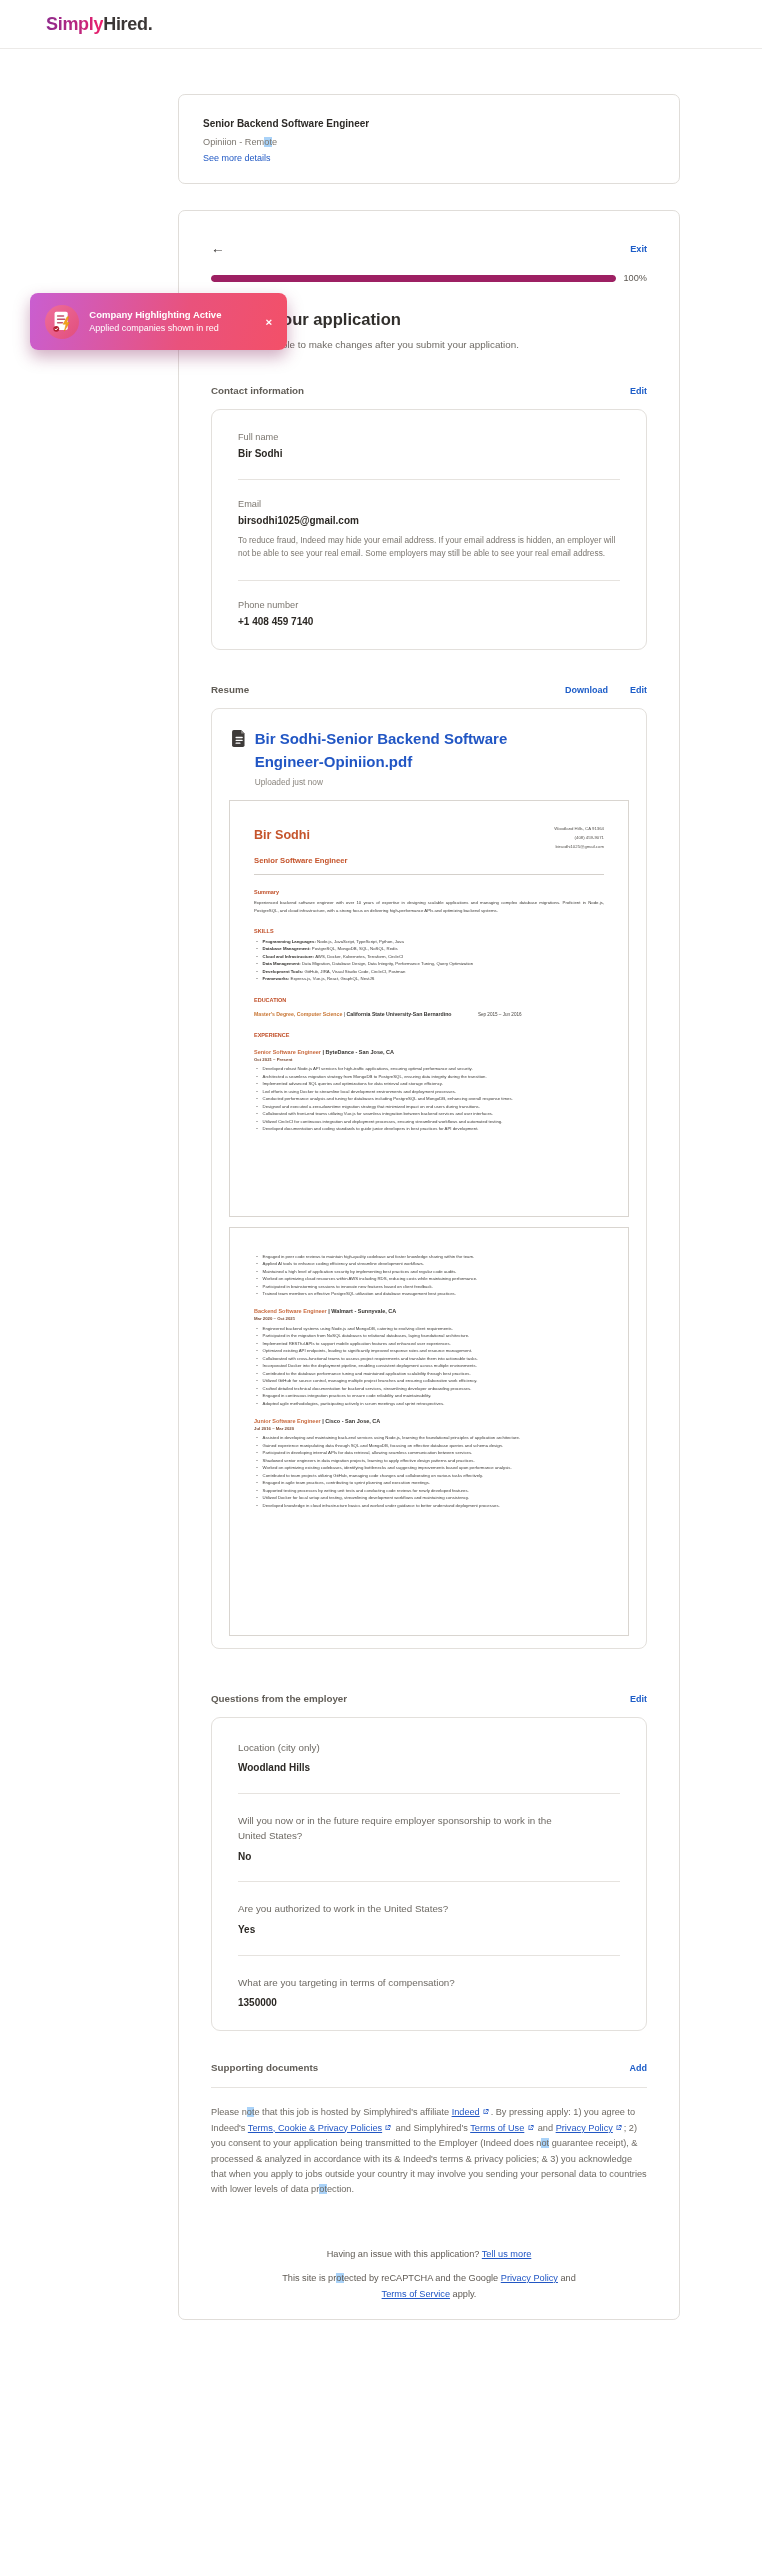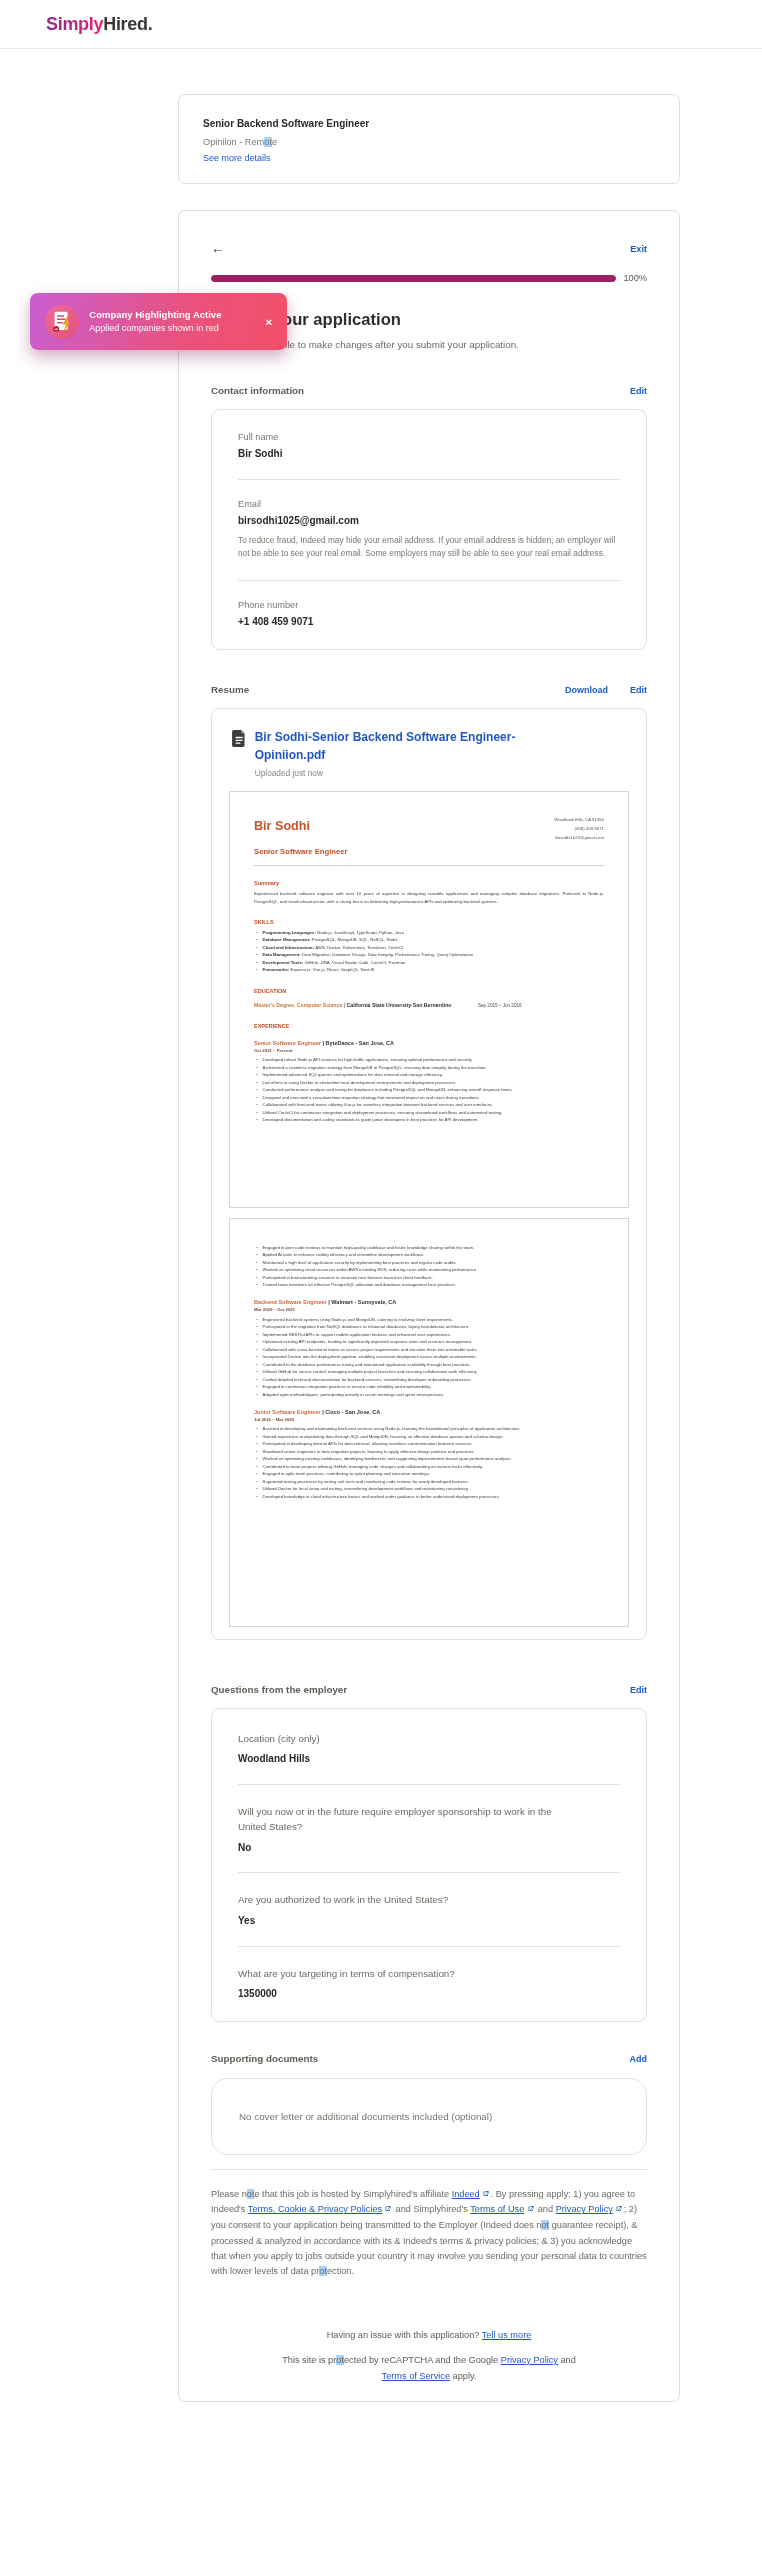--- a/index.html
+++ b/index.html
@@ -46,21 +46,21 @@
   .inner-card { margin-top:12.6px; border:0.6px solid #e3e0dc; border-radius:9px; padding:22px 26px; }
   .field-label { font-size:9.2px; color:#7b766f; }
   .field-value { margin-top:6.3px; font-size:10px; font-weight:700; color:#2b2824; }
   .field-note { margin-top:7.5px; font-size:8.3px; color:#7b766f; line-height:1.6; }
   .divider { height:0.6px; background:#e6e3df; margin:19.5px 0; }
 
   .mt-resume { margin-top:34px; }
   .resume-card { margin-top:12.6px; border:0.6px solid #e3e0dc; border-radius:8px; padding:19.5px 17px 12.6px; }
   .file-row { display:flex; gap:8px; padding:0 3.4px; }
   .file-icon { flex:0 0 auto; margin-top:1.7px; }
-  .file-name { font-size:12px; font-weight:700; color:#2156c4; line-height:1.5; cursor:pointer; max-width:298px; }
+  .file-name { font-size:15px; font-weight:700; color:#2156c4; line-height:1.5; cursor:pointer; max-width:298px; }
   .file-meta { margin-top:3.4px; font-size:8.3px; color:#8a857e; }
 
   
   .preview { margin-top:13.8px; display:flex; flex-direction:column; gap:9.2px; }
   .pg { border:0.6px solid #d9d5d0; background:#fff; height:417px; padding:26.4px 24px 0; overflow:hidden; position:relative; color:#3d3b38; }
   .pg2 { height:409px; padding-top:25px; }
   .r-head { position:relative; }
   .r-name { font-size:12.6px; font-weight:700; color:#c5542b; }
   .r-contact { position:absolute; top:-3.4px; right:0; text-align:right; font-size:4.3px; color:#55524e; line-height:2.1; }
   .r-title { margin-top:13.8px; font-size:7.7px; font-weight:700; color:#c5542b; }
@@ -163,21 +163,21 @@
     </div>
     <div class="inner-card">
       <div class="field-label">Full name</div>
       <div class="field-value">Bir Sodhi</div>
       <div class="divider"></div>
       <div class="field-label">Email</div>
       <div class="field-value">birsodhi1025@gmail.com</div>
       <p class="field-note">To reduce fraud, Indeed may hide your email address. If your email address is hidden, an employer will not be able to see your real email. Some employers may still be able to see your real email address.</p>
       <div class="divider"></div>
       <div class="field-label">Phone number</div>
-      <div class="field-value">+1 408 459 9071</div>
+      <div class="field-value">+1 408 459 7140</div>
     </div>
 
     <div class="section-row mt-resume">
       <span class="section-title">Resume</span>
       <span class="section-links">
         <span class="sec-link">Download</span>
         <span class="sec-link">Edit</span>
       </span>
     </div>
     <div class="resume-card inner-card" style="padding:19.5px 17px 12.6px;">
@@ -298,23 +298,20 @@
       <div class="q-answer">Yes</div>
       <div class="divider"></div>
       <div class="q-label">What are you targeting in terms of compensation?</div>
       <div class="q-answer">1350000</div>
     </div>
 
     <div class="section-row mt-support">
       <span class="section-title">Supporting documents</span>
       <span class="sec-link">Add</span>
     </div>
-    <div class="support-pill">
-      <span class="support-text">No cover letter or additional documents included (optional)</span>
-    </div>
 
     <div class="legal-divider"></div>
 
     <p class="legal"><span>Please n</span><span class="hl">ot</span><span>e that this job is hosted by Simplyhired's affiliate </span><a>Indeed</a><span class="ext-icon"><svg width="7.5" height="7.5" viewBox="0 0 24 24">
             <path d="M5 5h6v2H7v10h10v-4h2v6H5z" fill="#2156c4"></path>
             <path d="M13 3h8v8h-2V7.4l-7.3 7.3-1.4-1.4L17.6 6H13z" fill="#2156c4"></path>
           </svg></span><span>. By pressing apply: 1) you agree to Indeed's </span><a>Terms, Cookie &amp; Privacy Policies</a><span class="ext-icon"><svg width="7.5" height="7.5" viewBox="0 0 24 24">
             <path d="M5 5h6v2H7v10h10v-4h2v6H5z" fill="#2156c4"></path>
             <path d="M13 3h8v8h-2V7.4l-7.3 7.3-1.4-1.4L17.6 6H13z" fill="#2156c4"></path>
           </svg></span><span> and Simplyhired's </span><a>Terms of Use</a><span class="ext-icon"><svg width="7.5" height="7.5" viewBox="0 0 24 24">

